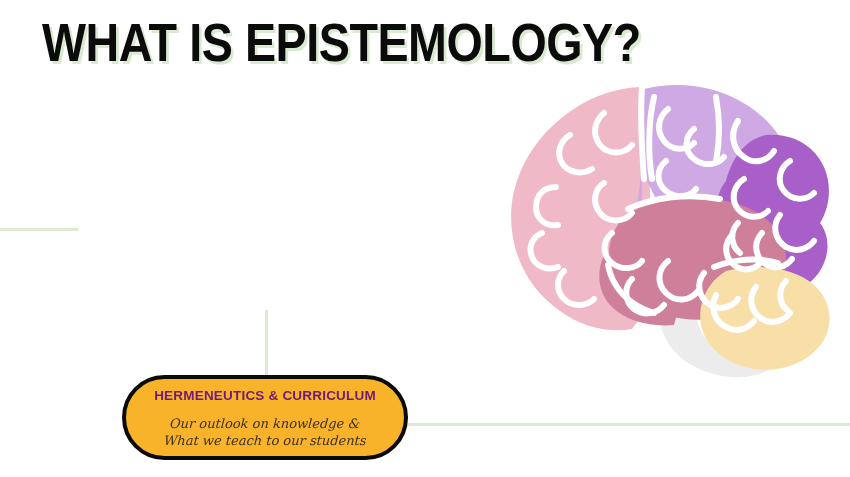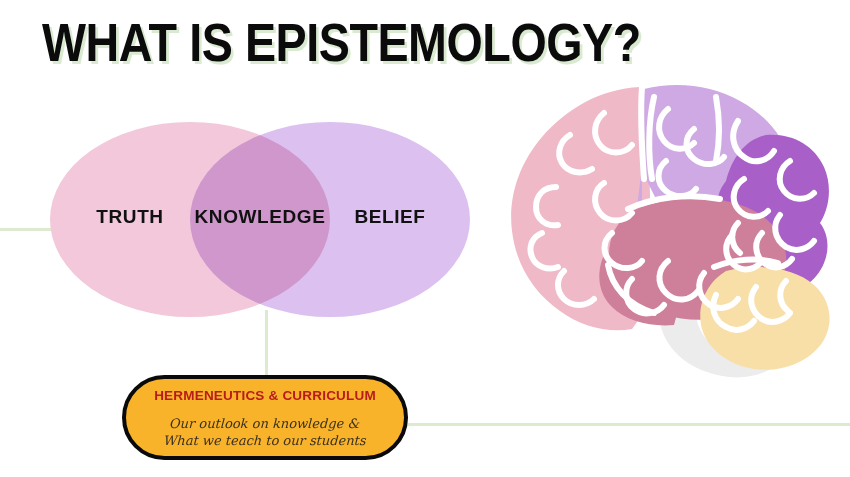--- a/index.html
+++ b/index.html
@@ -54,21 +54,21 @@
     background:#f8b32b;
     border:4px solid #0a0a0a;
     border-radius:44px;
     box-sizing:border-box;
     display:flex;flex-direction:column;
     align-items:center;justify-content:center;
     padding-top:2px;
   }
   #callout-title{
     font-weight:bold;font-size:13.5px;letter-spacing:0.2px;
-    color:#b91c1c;white-space:nowrap;margin-bottom:12px;
+    color:#701a75;white-space:nowrap;margin-bottom:12px;
   }
   .callout-sub{
     font-family:"DejaVu Serif", serif;
     font-style:italic;
     font-size:13px;
     line-height:17px;
     color:#3a3020;
     white-space:nowrap;
     transform:skewX(-4deg);
   }
@@ -81,27 +81,20 @@
 <body>
 
 <div class="slide">
 
   <div class="conn" id="conn-left"></div>
   <div class="conn" id="conn-vert"></div>
   <div class="conn" id="conn-right"></div>
 
   <div id="title">WHAT IS EPISTEMOLOGY?</div>
 
-  <div id="venn">
-    <div class="ellipse" id="ellipse-truth"></div>
-    <div class="ellipse" id="ellipse-belief"></div>
-    <div class="venn-label" id="label-truth">TRUTH</div>
-    <div class="venn-label" id="label-knowledge">KNOWLEDGE</div>
-    <div class="venn-label" id="label-belief">BELIEF</div>
-  </div>
 
   <div id="callout">
     <div id="callout-title">HERMENEUTICS &amp; CURRICULUM</div>
     <div class="callout-sub">Our outlook on knowledge &amp;</div>
     <div class="callout-sub">What we teach to our students</div>
   </div>
 
   <div id="brain">
     <svg viewBox="0 0 342 310" xmlns="http://www.w3.org/2000/svg" aria-hidden="true">
 

